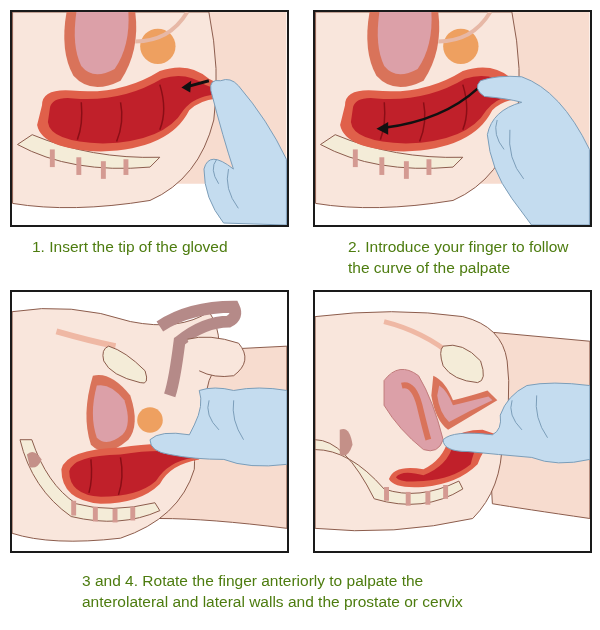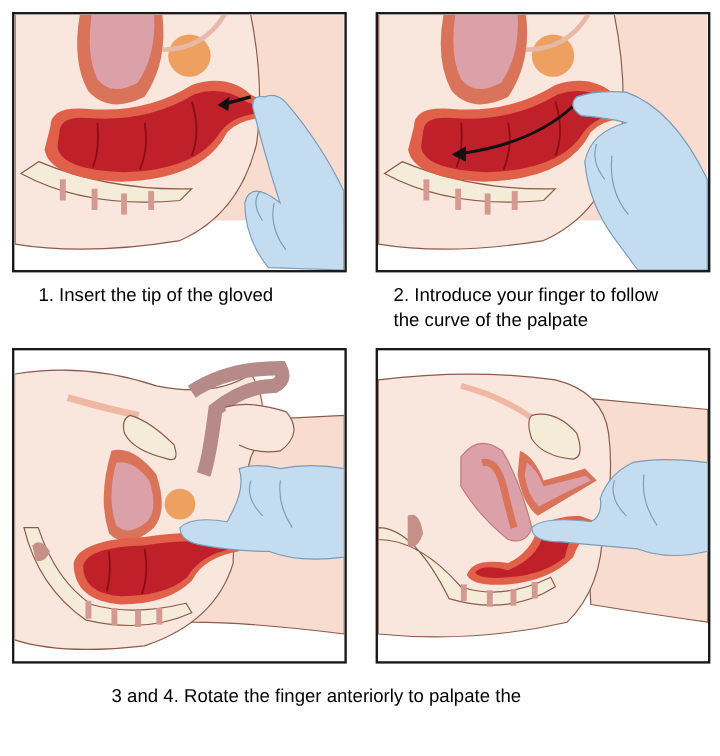--- a/index.html
+++ b/index.html
@@ -3,24 +3,24 @@
   <meta charset="utf-8">
   <style>
     html, body { margin: 0; padding: 0; background: #ffffff; }
     body { width: 600px; height: 630px; position: relative; overflow: hidden; font-family: "Liberation Sans", sans-serif; color: #222; }
     .panel { position: absolute; border: 2px solid #1a1a1a; box-sizing: border-box; background: #fff; overflow: hidden; }
     .panel svg { display: block; width: 100%; height: 100%; }
     #p1 { left: 10px; top: 10px; width: 279px; height: 217px; }
     #p2 { left: 313px; top: 10px; width: 279px; height: 217px; }
     #p3 { left: 10px; top: 290px; width: 279px; height: 263px; }
     #p4 { left: 313px; top: 290px; width: 279px; height: 263px; }
-    .caption { position: absolute; font-size: 15.5px; line-height: 21px; color: #000000; }
+    .caption { position: absolute; font-size: 15.5px; line-height: 21px; color: #4d7c0f; }
     #c1 { left: 32px; top: 236px; width: 250px; }
-    #c2 { left: 328px; top: 236px; width: 250px; }
-    #c34 { left: 82px; top: 570px; width: 460px; margin-left: 11px; }
+    #c2 { left: 348px; top: 236px; width: 250px; }
+    #c34 { left: 82px; top: 570px; width: 460px; }
   </style>
 </head>
 <body>
 
 <div class="panel" id="p1">
   <svg viewBox="0 0 279 217">
     <rect x="0" y="0" width="279" height="217" fill="#ffffff"></rect>
     <path d="M200 0 L279 0 L279 175 L150 175 Q195 120 205 60 Z" fill="#f7dccf"></path>
     <path d="M0 0 L200 0 Q212 60 205 110 Q190 170 140 192 Q60 205 0 195 Z" fill="#f9e6dc" stroke="#8a5a4a" stroke-width="1"></path>
     <g>
@@ -153,13 +153,14 @@
     </g>
     <g>
       <path d="M130 150 Q140 140 180 145 Q190 140 188 125 Q195 105 215 95 Q240 90 279 95 L279 170 Q245 178 220 168 Q185 165 155 162 Q130 162 130 150 Z" fill="#c4dcef" stroke="#7a9cb8" stroke-width="1"></path>
       <path d="M200 110 Q195 125 210 140 M225 105 Q222 128 236 148" stroke="#7a9cb8" stroke-width="1" fill="none"></path>
     </g>
   </svg>
 </div>
 
 <div class="caption" id="c34">
   <div>3 and 4.  Rotate the finger anteriorly to palpate the</div>
+  <div>anterolateral and lateral walls and the prostate or cervix</div>
 </div>
 
 </body></html>

